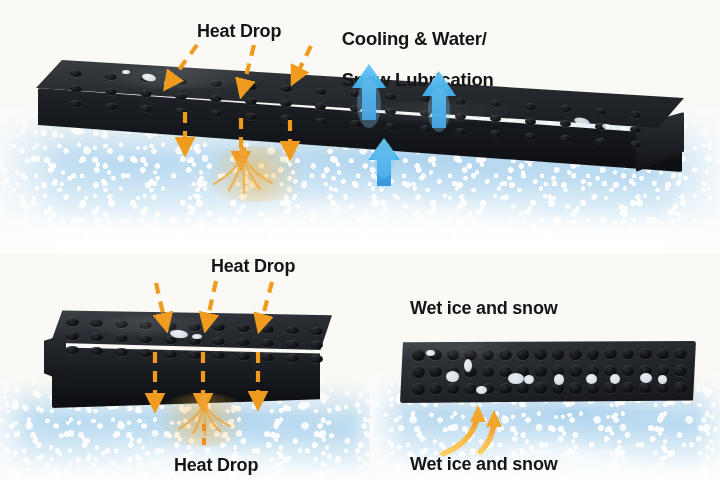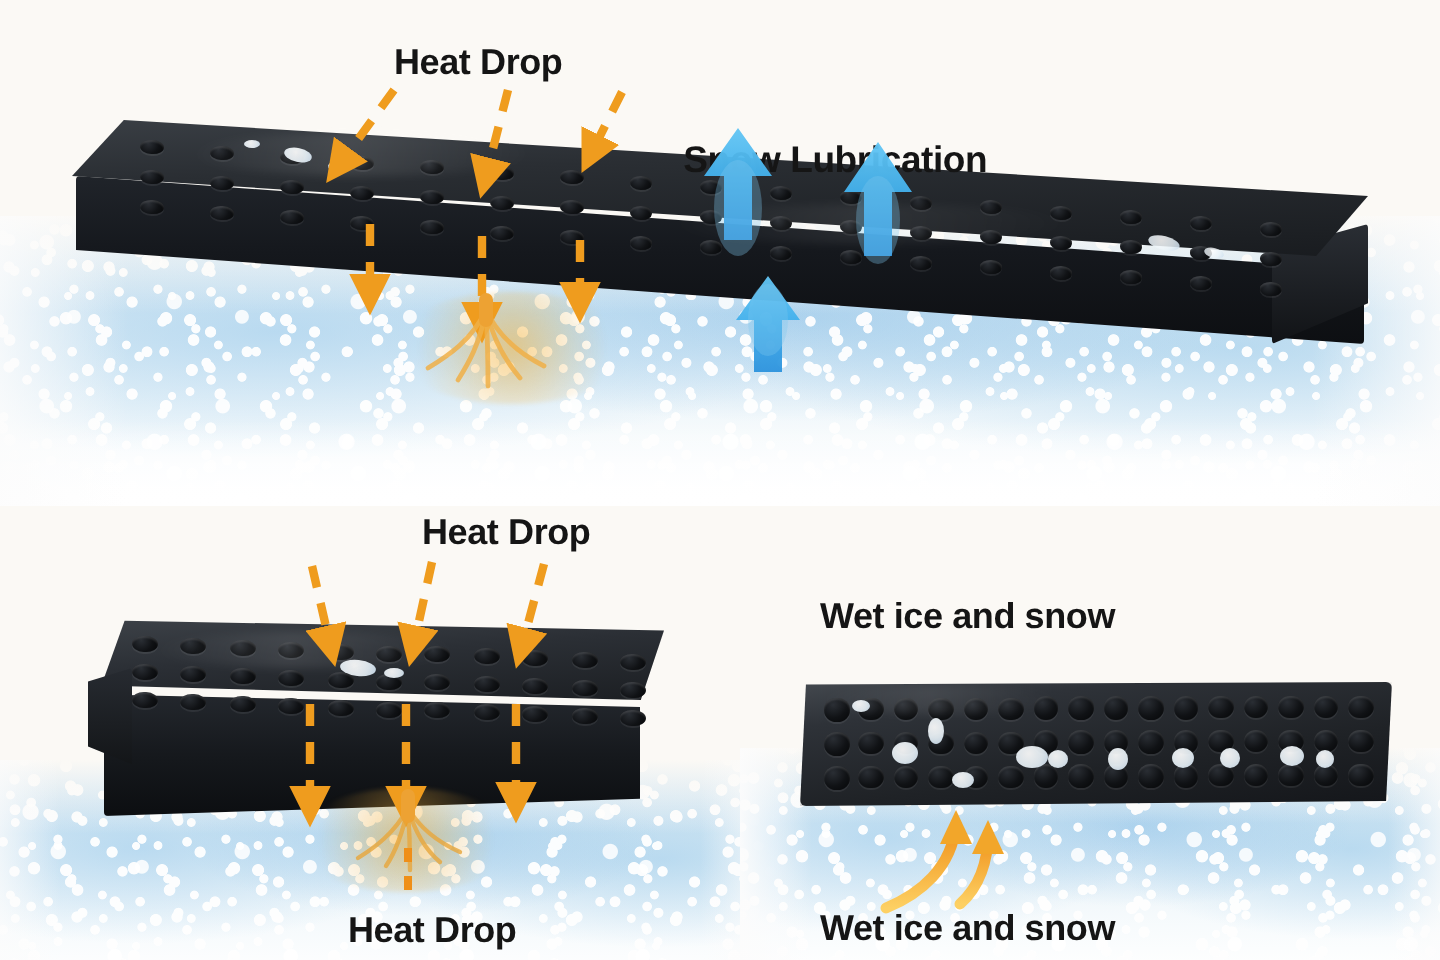--- a/index.html
+++ b/index.html
@@ -219,21 +219,21 @@
       <div class="icebit" style="left:538px;top:64px;width:16px;height:7px;transform:rotate(14deg);opacity:.85;"></div>
       <div class="icebit" style="left:566px;top:70px;width:10px;height:5px;transform:rotate(14deg);opacity:.8;"></div>
       <div class="sheen" style="left:60px;top:12px;width:170px;height:22px;opacity:.35;"></div>
       <div class="sheen" style="left:300px;top:48px;width:200px;height:20px;opacity:.22;"></div>
     </div>
 
     <div class="glow" style="left:196px;top:146px;width:120px;height:56px;"></div>
 
     <div class="label" style="left:197px;top:21px;font-size:18px;">Heat Drop</div>
     <div class="label" style="left:312px;top:8px;font-size:18.5px;">
-      <br>
+      <span>Cooling &amp; Water/</span><br>
       <span>Snow Lubrication</span>
     </div>
   </div>
 
   <div class="panel" style="left:0;top:246px;width:370px;height:234px;">
 
     <div class="snow" style="left:-10px;top:134px;width:400px;height:110px;">
       <div class="base"></div>
         <div class="grain"></div>
         <div class="grain2"></div>

